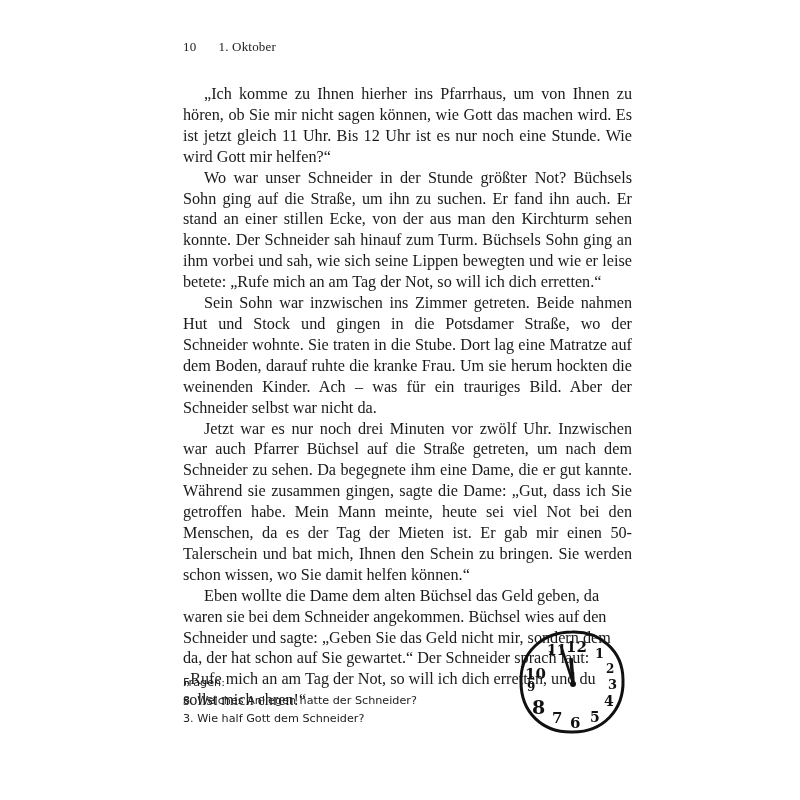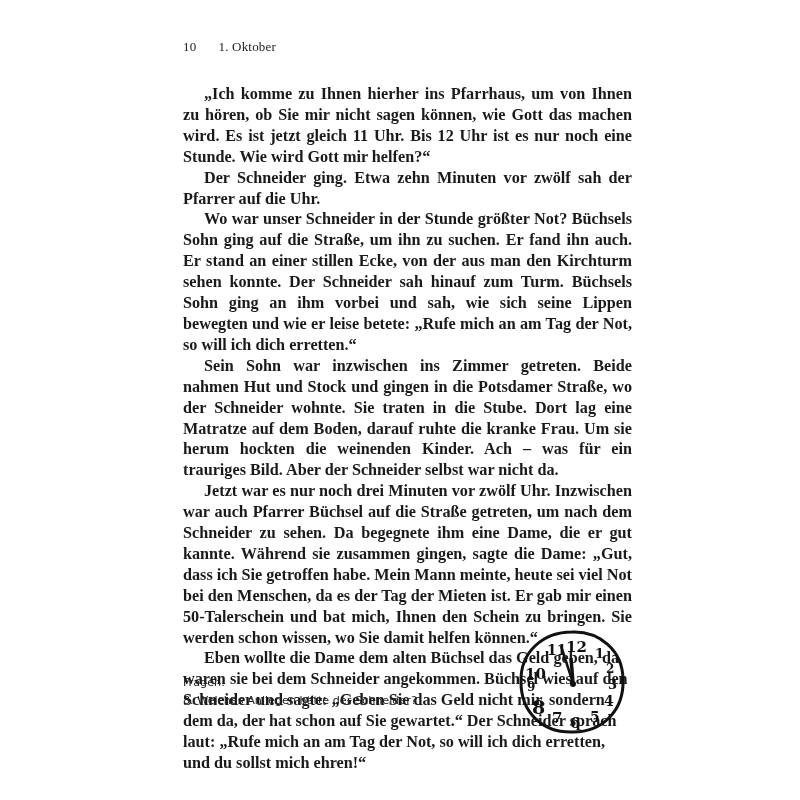--- a/index.html
+++ b/index.html
@@ -1,45 +1,45 @@
 <!DOCTYPE html>
 <html><head>
 <meta charset="utf-8">
 <style>
   html, body { margin:0; padding:0; background:#ffffff; }
   body { width:800px; height:800px; position:relative; overflow:hidden; color:#1a1a1a; }
   .header { position:absolute; left:183px; top:22px; font-family:Liberation Serif, serif; font-size:13px; color:#222; letter-spacing:0.2px;margin-top:17px; }
   .header .pagenum { display:inline-block; width:32px; }
   .body-text { position:absolute; left:183px; top:84px; width:449px; font-family:"Liberation Serif", serif; font-size:16.2px; line-height:20.9px; text-align:justify; hyphens:manual; }
-  .body-text p { margin:0; text-indent:21px;font-weight:bold; }
+  .body-text p { margin:0; text-indent:21px; }
   .questions { position:absolute; left:183px; top:674px; font-family:"DejaVu Sans", sans-serif; font-size:11.2px; line-height:18px; color:#222; }
   .questions div { white-space:nowrap; }
   .clock { position:absolute; left:517px; top:628px; width:110px; height:108px; }
 </style>
 </head>
 <body>
 
 <div class="header">
   <span class="pagenum">10</span>
   <span>1. Oktober</span>
 </div>
 
 <div class="body-text">
   <p>„Ich komme zu Ihnen hierher ins Pfarrhaus, um von Ihnen zu hören, ob Sie mir nicht sagen können, wie Gott das machen wird. Es ist jetzt gleich 11 Uhr. Bis 12 Uhr ist es nur noch eine Stunde. Wie wird Gott mir helfen?“</p>
-  <p>Der Schneider ging. Etwa zehn Minuten vor zwölf sah der Pfarrer auf die Uhr.</p>
   <p>Wo war unser Schneider in der Stunde größter Not? Büchsels Sohn ging auf die Straße, um ihn zu suchen. Er fand ihn auch. Er stand an einer stillen Ecke, von der aus man den Kirchturm sehen konnte. Der Schnei­der sah hinauf zum Turm. Büchsels Sohn ging an ihm vorbei und sah, wie sich seine Lippen bewegten und wie er leise betete: „Rufe mich an am Tag der Not, so will ich dich erretten.“</p>
   <p>Sein Sohn war inzwischen ins Zimmer getreten. Beide nahmen Hut und Stock und gingen in die Potsdamer Straße, wo der Schneider wohn­te. Sie traten in die Stube. Dort lag eine Matratze auf dem Boden, darauf ruhte die kranke Frau. Um sie herum hockten die weinenden Kinder. Ach – was für ein trauriges Bild. Aber der Schneider selbst war nicht da.</p>
   <p>Jetzt war es nur noch drei Minuten vor zwölf Uhr. Inzwischen war auch Pfarrer Büchsel auf die Straße getreten, um nach dem Schneider zu sehen. Da begegnete ihm eine Dame, die er gut kannte. Während sie zu­sammen gingen, sagte die Dame: „Gut, dass ich Sie getroffen habe. Mein Mann meinte, heute sei viel Not bei den Menschen, da es der Tag der Mie­ten ist. Er gab mir einen 50-Talerschein und bat mich, Ihnen den Schein zu bringen. Sie werden schon wissen, wo Sie damit helfen können.“</p>
   <p style="text-align:left;">Eben wollte die Dame dem alten Büchsel das Geld geben, da waren sie bei dem Schneider angekommen. Büchsel wies auf den Schneider und sagte: „Geben Sie das Geld nicht mir, sondern dem da, der hat schon auf Sie gewartet.“ Der Schneider sprach laut: „Rufe mich an am Tag der Not, so will ich dich erretten, und du sollst mich ehren!“</p>
 
 </div>
 
 <div class="questions">
   <div>Fragen:</div>
   <div>8. Welches Anliegen hatte der Schneider?</div>
+  <div>3. Wie half Gott dem Schneider?</div>
 </div>
 
 <svg class="clock" viewBox="0 0 110 108">
   <path d="M55 4 C82 3 106 22 106 52 C107 82 86 104 56 104 C25 105 4 84 4 54 C3 24 26 4 55 4 Z" fill="none" stroke="#111" stroke-width="3"></path>
   <g font-family="DejaVu Serif, serif" font-weight="bold" fill="#111">
     <text x="49" y="24" font-size="15">12</text>
     <text x="30" y="27" font-size="14">11</text>
     <text x="78" y="30" font-size="13">1</text>
     <text x="89" y="45" font-size="12">2</text>
     <text x="91" y="61" font-size="13">3</text>

